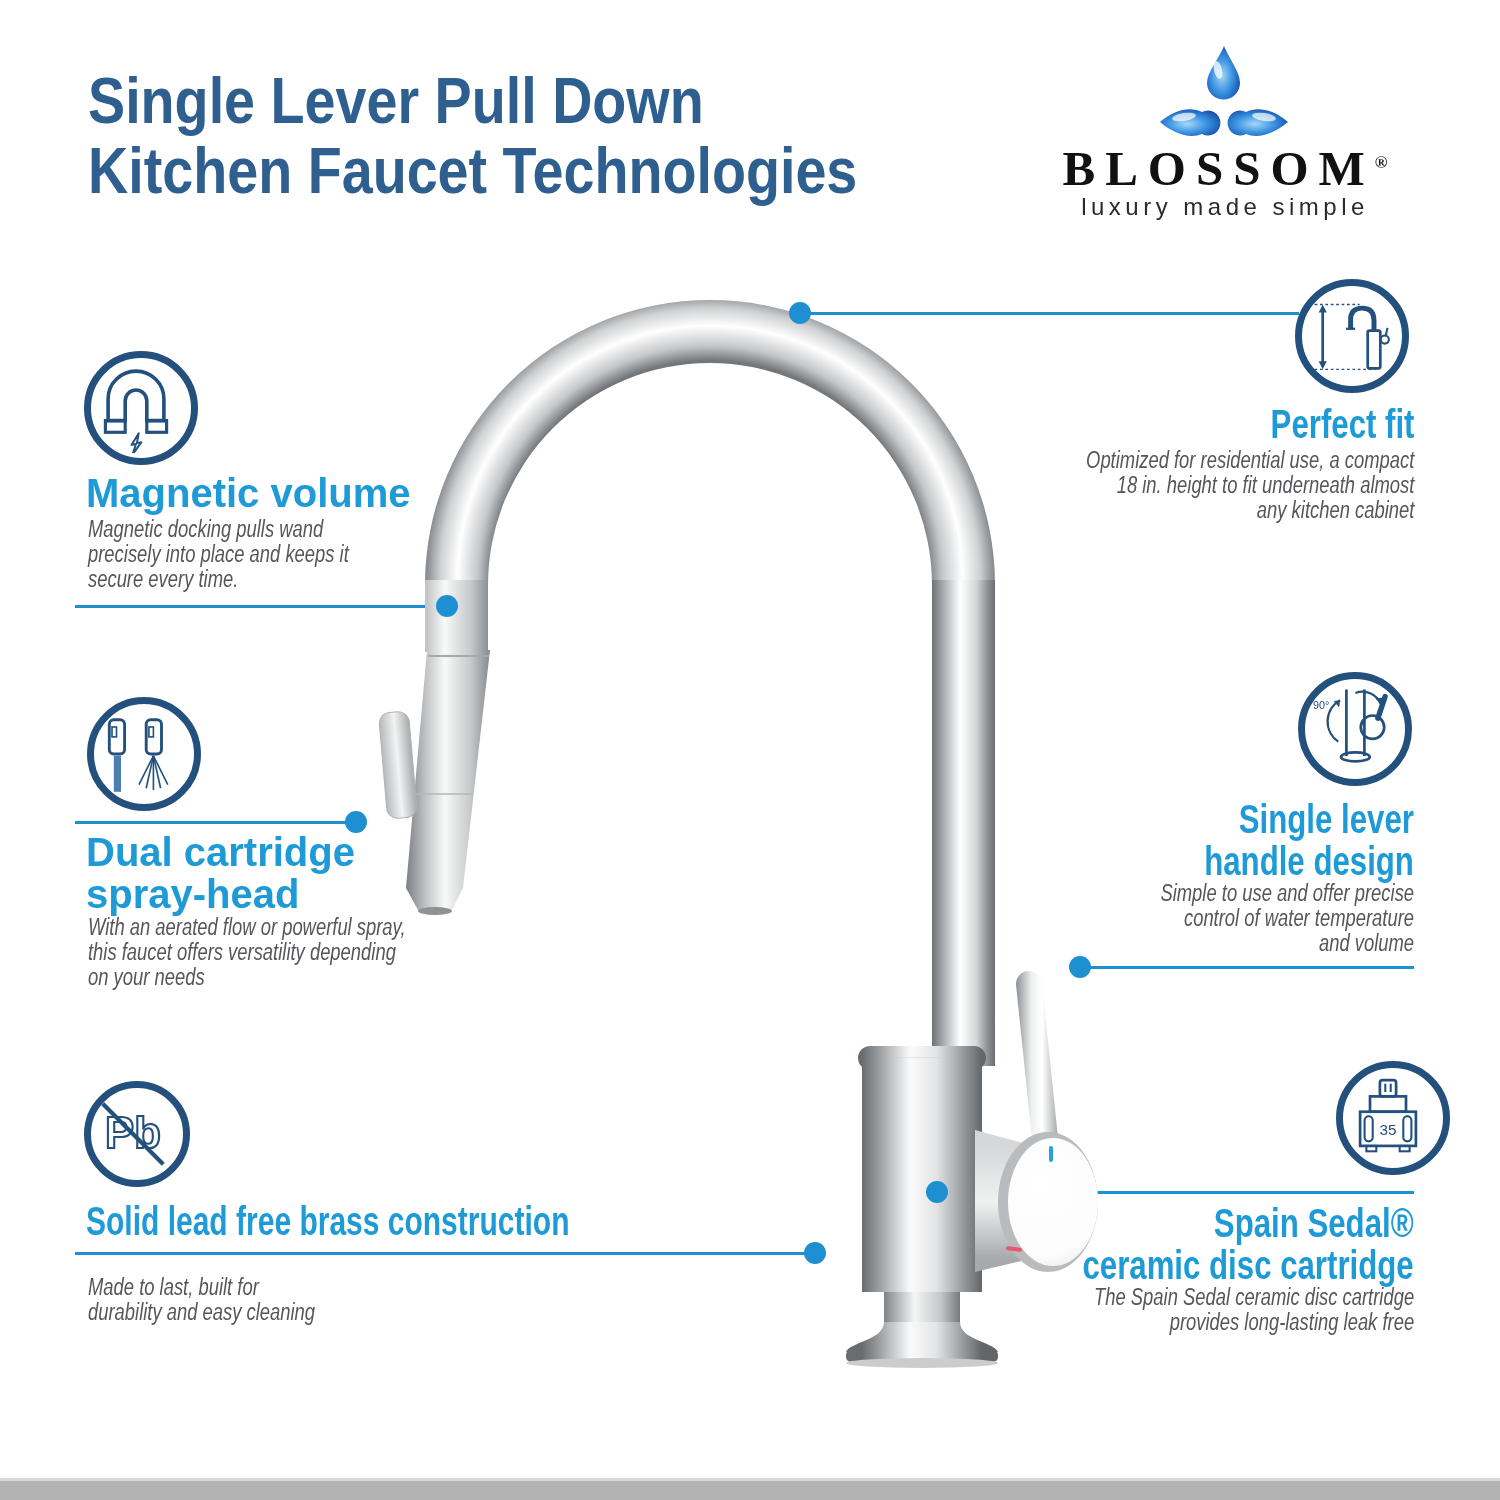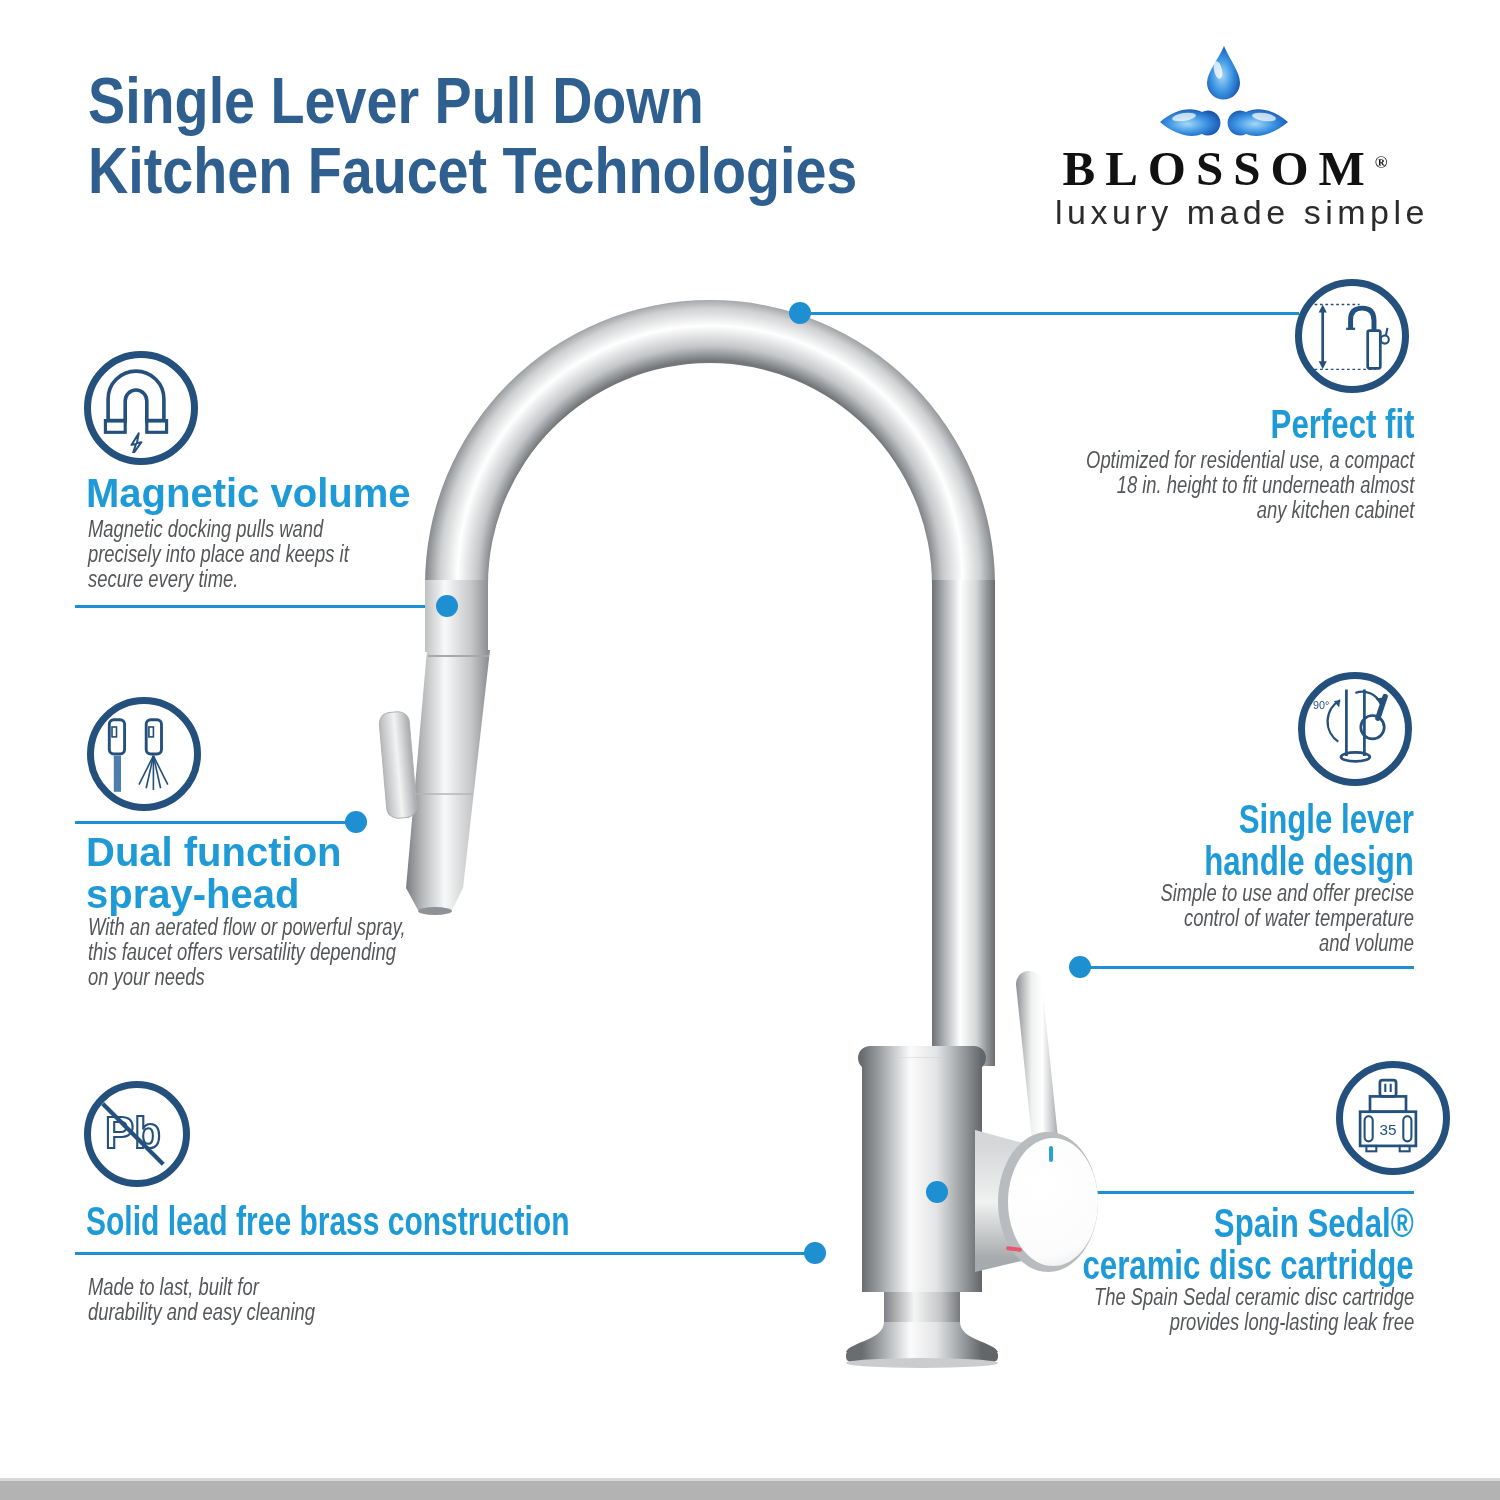--- a/index.html
+++ b/index.html
@@ -22,21 +22,21 @@
   
   .ring{position:absolute;border:7px solid #24507d;border-radius:50%;background:#fff;
         box-sizing:border-box;display:flex;align-items:center;}
   .ring svg{display:block;}
   
   .brand{position:absolute;left:1055px;top:140px;width:340px;text-align:center;
          font-family:Liberation Serif, serif;font-weight:bold;font-size:49px;color:#111;
          letter-spacing:10px;white-space:nowrap;}
   .brand sup{font-size:17px;letter-spacing:0;}
   .tagline{position:absolute;left:1055px;top:193px;width:340px;text-align:center;
-           font-size:34px;color:#2b2b2b;letter-spacing:4.5px;white-space:nowrap;}
+           font-size:24px;color:#2b2b2b;letter-spacing:4.5px;white-space:nowrap;}
   .faucet{position:absolute;left:0;top:0;}
   .footerbar{position:absolute;left:0;top:1478px;width:1500px;height:22px;background:#b3b3b3;
              border-top:3px solid #d8d8d8;box-sizing:border-box;}
   .icontext{font-family:"Liberation Sans",sans-serif;}
 </style>
 </head>
 <body>
 
 <div id="canvas">
 
@@ -251,21 +251,21 @@
   </div>
 
   <div class="h" style="left:86px;top:472px;">Magnetic volume</div>
   <div class="d sxL80" style="left:88px;top:517px;">
     <div>Magnetic docking pulls wand</div>
     <div>precisely into place and keeps it</div>
     <div>secure every time.</div>
   </div>
 
   <div class="h h2" style="left:86px;top:831px;">
-    <div>Dual function</div>
+    <div>Dual cartridge</div>
     <div>spray-head</div>
   </div>
   <div class="d sxL80" style="left:88px;top:915px;">
     <div>With an aerated flow or powerful spray,</div>
     <div>this faucet offers versatility depending</div>
     <div>on your needs</div>
   </div>
 
   <div class="h sxL75" style="left:86px;top:1200px;">Solid lead free brass construction</div>
   <div class="d sxL80" style="left:88px;top:1275px;">

